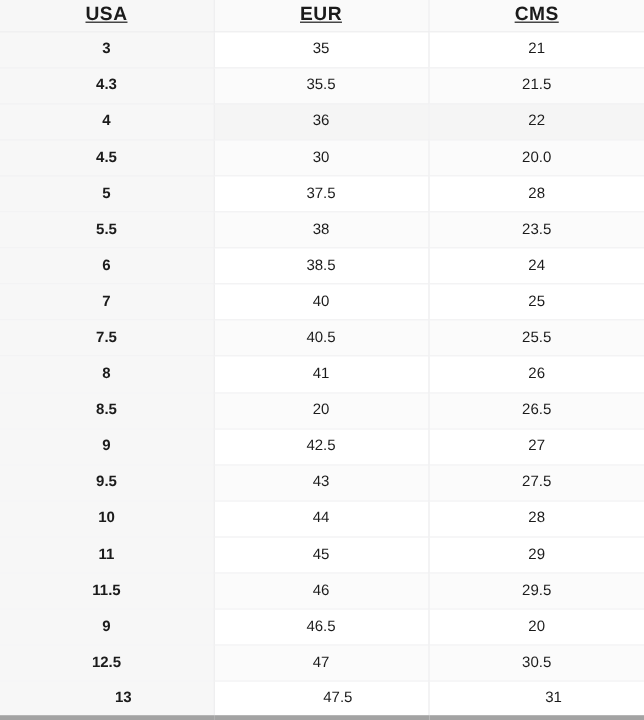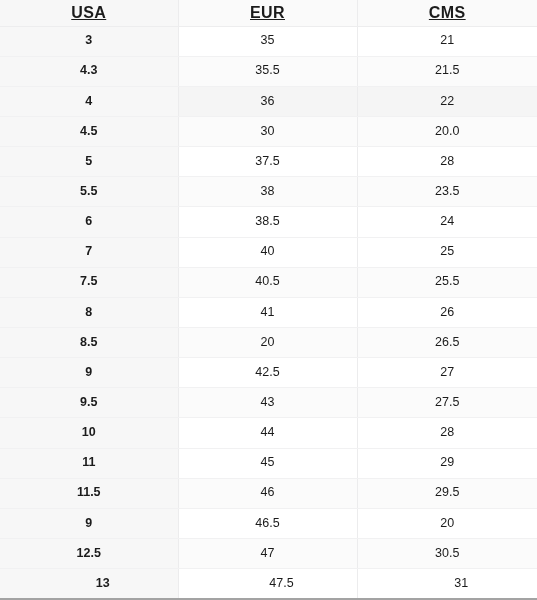--- a/index.html
+++ b/index.html
@@ -82,21 +82,21 @@
     background: #fbfbfb;
   }
 
   
   .size-chart tbody tr.row-strong td.cell-eur,
   .size-chart tbody tr.row-strong td.cell-cms {
     background: #f5f5f5;
   }
 
   .size-chart tbody tr:last-child td {
-    border-bottom: 2px solid #a3a3a3;
+    border-bottom: 4px solid #a3a3a3;
     padding-left: 32px;
   }
 </style>
 </head>
 <body>
 
 <table class="size-chart">
   <colgroup>
     <col class="col-usa">
     <col class="col-eur">

